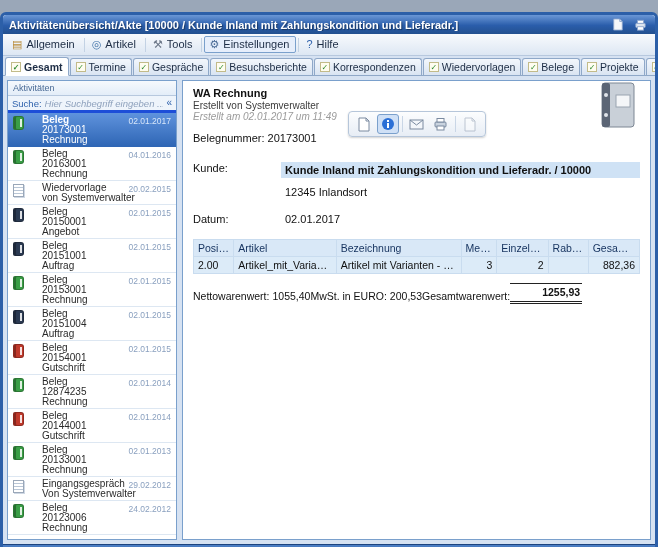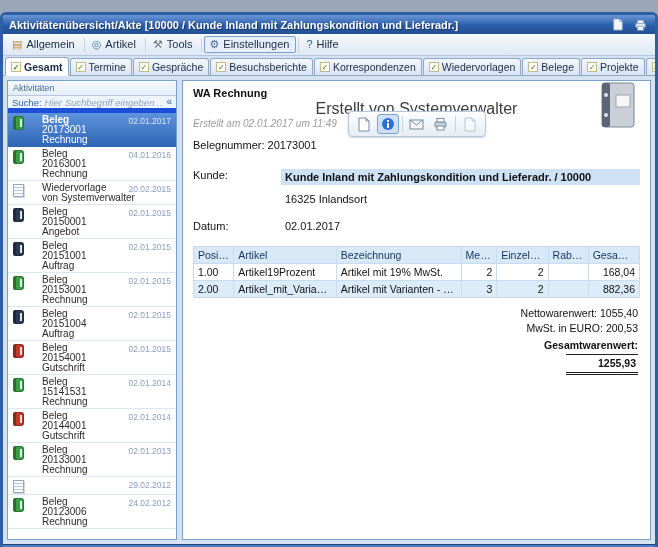--- a/index.html
+++ b/index.html
@@ -32,21 +32,21 @@
   .tab.active{background:#fff;font-weight:bold;height:19px;margin-bottom:-1px;border-bottom:1px solid #fff;}
   .tab-check{width:10px;height:10px;font-size:8px;line-height:9px;text-align:center;color:#2e8b2e;
     background:#fffdf0;border:1px solid #c2bb8a;}
   
   .content{flex:1;min-height:0;display:flex;gap:5px;padding:4px 4px;}
   
   .sidebar{width:170px;flex:0 0 170px;background:#fff;border:1px solid #7aa0cc;display:flex;flex-direction:column;}
   .sidebar-header{height:15px;flex:0 0 15px;display:flex;align-items:center;padding:0 5px;
     font-size:9px;color:#4a6b96;background:linear-gradient(#f6f9fd,#e3edf8);border-bottom:1px solid #b7c8de;}
   .searchrow{height:17px;flex:0 0 17px;display:flex;align-items:center;gap:3px;padding:0 4px;
-    background:#eef4fb;border-bottom:5px solid #1d4ed8;font-size:9.5px;}
+    background:#eef4fb;border-bottom:3px solid #1d4ed8;font-size:9.5px;}
   .search-label{color:#2f62ac;}
   .search-input{flex:1;min-width:0;border:none;background:transparent;outline:none;
     font-family:inherit;font-size:9.5px;font-style:italic;color:#8fa2bd;}
   .search-input::placeholder{color:#8fa2bd;font-style:italic;}
   .search-collapse{color:#2f62ac;font-size:10px;line-height:10px;}
   .list{flex:1;overflow:hidden;background:#fff;}
   .item{position:relative;display:flex;gap:15px;padding:2px 4px 1px 5px;border-bottom:1px solid #dde7f2;
     font-size:10px;color:#2a2a2a;}
   .item .ic{width:14px;flex:0 0 14px;padding-top:1px;}
   .item .tx{flex:1;min-width:0;}
@@ -57,21 +57,21 @@
   .item.selected .date{color:#d7e6fa;}
   .bicon{display:block;width:11px;height:14px;border-radius:2px 3px 3px 2px;position:relative;
     box-shadow:inset 2px 0 0 rgba(0,0,0,.3);border:1px solid rgba(0,0,0,.25);}
   .bicon::after{content:"";position:absolute;right:1px;top:2px;bottom:2px;width:2px;background:rgba(255,255,255,.85);}
   .nicon{display:block;width:11px;height:13px;background:#fff;border:1px solid #9aa7b8;
     background-image:repeating-linear-gradient(#fff 0 2px,#b9c6d6 2px 3px);box-shadow:1px 1px 0 #cfd8e4;}
   
   .main{flex:1;min-width:0;background:#fff;border:1px solid #7aa0cc;position:relative;
     padding:6px 10px;font-size:11px;color:#111;overflow:hidden;}
   .doc-title{font-weight:bold;font-size:11px;}
-  .created1{font-size:16px;color:#3c3c3c;margin-top:1px;text-align:center;}
+  .created1{font-size:10px;color:#3c3c3c;margin-top:1px;}
   .created2{font-size:10px;color:#9a9a9a;font-style:italic;}
   .belegrow{margin-top:10px;font-weight:bold;}
   .belegrow span{font-weight:normal;}
   .toolbar{position:absolute;left:50%;top:30px;transform:translateX(-50%);
     display:flex;align-items:center;gap:2px;padding:2px 4px;
     background:linear-gradient(#fcfdfe,#e7edf5);border:1px solid #b6c6da;border-radius:4px;
     box-shadow:0 1px 2px rgba(0,0,0,.18);}
   .tbtn{width:22px;height:20px;display:flex;align-items:center;justify-content:center;border-radius:3px;border:1px solid transparent;}
   .tbtn.active{background:#cfe0f6;border-color:#7aa0cc;}
   .tsep{width:1px;height:16px;background:#c9d6e6;margin:0 1px;}
@@ -81,24 +81,24 @@
   .kunde-value{flex:1;background:#cfe2f5;font-weight:bold;padding:2px 4px;}
   .address{margin-left:88px;padding-left:4px;margin-top:8px;line-height:13px;}
   .datum-row{display:flex;margin-top:14px;}
   .datum-row .val{padding-left:4px;}
   table.items{width:100%;border-collapse:collapse;margin-top:14px;font-size:10.5px;table-layout:fixed;}
   table.items th,table.items td{border:1px solid #c9dcef;padding:2px 4px;text-align:left;
     white-space:nowrap;overflow:hidden;text-overflow:ellipsis;}
   table.items th{background:#d9e8f7;font-weight:normal;color:#15325e;}
   table.items td:nth-child(n+4){text-align:right;}
   table.items tr.alt td{background:#dcebf8;}
-  .totals{margin-top:8px;display:flex;flex-direction:column;align-items:flex-end;
+  .totals{margin-top:8px;display:flex;align-items:flex-end;
     font-size:10.5px;line-height:15px;padding-right:2px;}
   .totals .tv{margin-left:3px;}
-  .grand-label{font-weight:bold;margin-top:2px;}
+  .grand-label{font-weight:normal;margin-top:2px;}
   .grand-value{font-weight:bold;border-top:1px solid #222;border-bottom:3px double #222;
     padding:1px 2px 1px 18px;margin-top:1px;min-width:72px;text-align:right;}
   
   .statusbar{height:12px;flex:0 0 12px;background:linear-gradient(#4d7fc4,#2a5dab);border-top:1px solid #1d447f;}
 </style>
 </head>
 <body>
 
 <div class="window">
 
@@ -282,21 +282,21 @@
               <div class="l">Gutschrift</div>
             </span>
             <span class="date">02.01.2015</span>
           </div>
           <div class="item">
             <span class="ic">
               <span class="bicon" style="background: rgb(58, 158, 70);"></span>
             </span>
             <span class="tx">
               <div class="l l1">Beleg</div>
-              <div class="l">15141531</div>
+              <div class="l">12874235</div>
               <div class="l">Rechnung</div>
             </span>
             <span class="date">02.01.2014</span>
           </div>
           <div class="item">
             <span class="ic">
               <span class="bicon" style="background: rgb(192, 57, 43);"></span>
             </span>
             <span class="tx">
               <div class="l l1">Beleg</div>
@@ -312,20 +312,24 @@
             <span class="tx">
               <div class="l l1">Beleg</div>
               <div class="l">20133001</div>
               <div class="l">Rechnung</div>
             </span>
             <span class="date">02.01.2013</span>
           </div>
           <div class="item">
             <span class="ic">
               <span class="nicon"></span>
+            </span>
+            <span class="tx">
+              <div class="l l1">Eingangsgespräch</div>
+              <div class="l">Von Systemverwalter</div>
             </span>
             <span class="date">29.02.2012</span>
           </div>
           <div class="item">
             <span class="ic">
               <span class="bicon" style="background: rgb(58, 158, 70);"></span>
             </span>
             <span class="tx">
               <div class="l l1">Beleg</div>
               <div class="l">20123006</div>
@@ -393,21 +397,21 @@
           <circle cx="8" cy="34" r="2" fill="#dfe4ea"></circle>
         </svg>
       </div>
 
       <div class="kunde-row">
         <span class="flabel">Kunde:</span>
         <div class="kunde-value">Kunde Inland mit Zahlungskondition und Lieferadr. / 10000</div>
       </div>
 
       <div class="address">
-        <div>16325 Inlandsort</div>
+        <div>12345 Inlandsort</div>
       </div>
 
       <div class="datum-row">
         <span class="flabel">Datum:</span>
         <span class="val">02.01.2017</span>
       </div>
 
       <table class="items">
         <colgroup>
           <col style="width:9%">
@@ -423,29 +427,20 @@
               <th>Position</th>
               <th>Artikel</th>
               <th>Bezeichnung</th>
               <th>Menge</th>
               <th>Einzelpreis</th>
               <th>Rabatt %</th>
               <th>Gesamtpreis</th>
             </tr>
           </thead>
         <tbody>
-            <tr>
-              <td>1.00</td>
-              <td>Artikel19Prozent</td>
-              <td>Artikel mit 19% MwSt.</td>
-              <td>2</td>
-              <td>2</td>
-              <td></td>
-              <td>168,04</td>
-            </tr>
             <tr class="alt">
               <td>2.00</td>
               <td>Artikel_mit_Varianten.004</td>
               <td>Artikel mit Varianten - M - Blau</td>
               <td>3</td>
               <td>2</td>
               <td></td>
               <td>882,36</td>
             </tr>
           </tbody>

